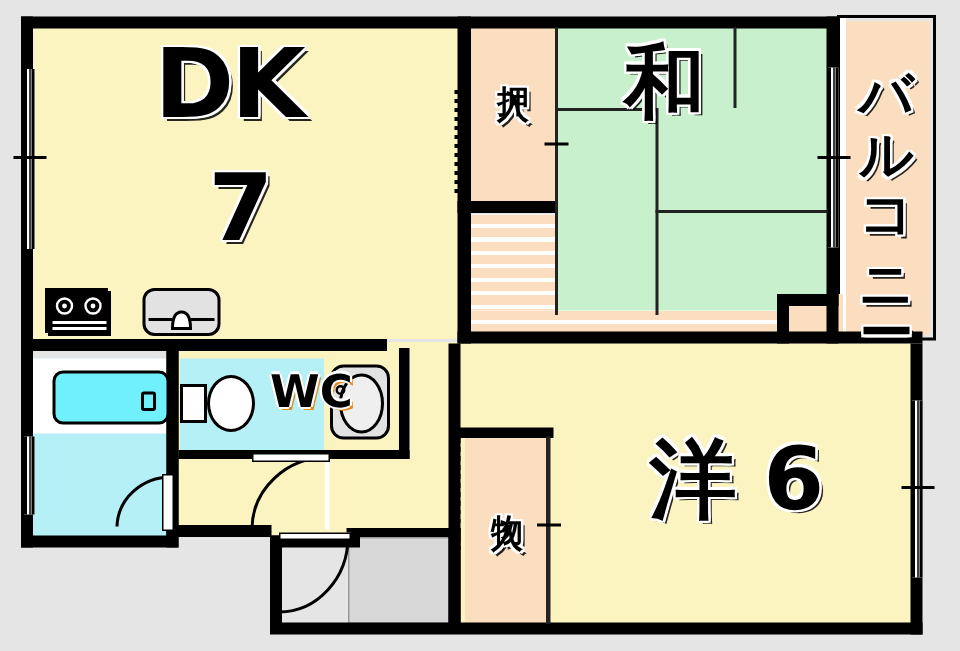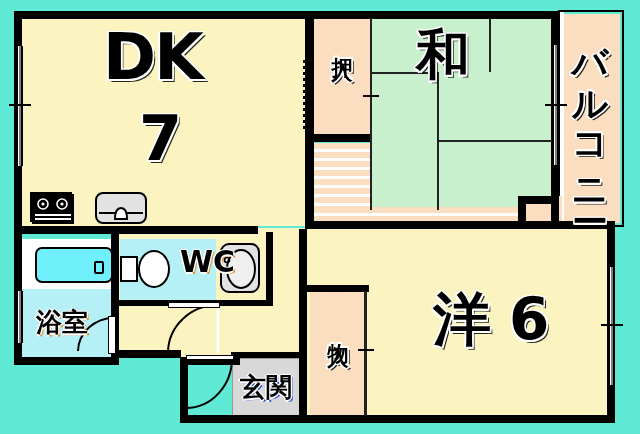--- a/index.html
+++ b/index.html
@@ -1,18 +1,18 @@
 <!DOCTYPE html>
 <html><head>
 <meta charset="utf-8">
 <style>
   html,body{margin:0;padding:0;background:#ffffff;}
   body{font-family:"DejaVu Sans","Liberation Sans",sans-serif;}
   #plan{
-    position:relative;width:640px;height:434px;background:#5eead4;
+    position:relative;width:640px;height:434px;background:#e5e5e5;
     overflow:hidden;
   }
   .abs{position:absolute;box-sizing:border-box;}
 
   
   .fill-dk{background:#fbf4c0;}          
   .fill-tatami{background:#c8f0cc;}      
   .fill-closet{background:#fbddbf;}      
   .fill-water{background:#b5f0f7;}       
   .fill-white{background:#ffffff;}
@@ -258,25 +258,23 @@
   <div class="abs fill-white" style="left:186px;top:355px;width:48px;height:5px;border:1.5px solid #000;"></div>
 
   <div class="lbl lbl-dk" style="left:103px;top:25px;">DK</div>
   <div class="lbl lbl-dk7" style="left:139px;top:108px;">7</div>
 
   <div class="lbl lbl-wa" style="left:416px;top:28px;">和</div>
 
   <div class="lbl lbl-yo" style="left:433px;top:290px;">洋</div>
   <div class="lbl lbl-yo" style="left:509px;top:290px;">6</div>
 
-  <div class="lbl-yokushitsu" style="position:absolute;left:36px;top:305px;">浴室</div>
 
   <div class="lbl-wc" style="position:absolute;left:180px;top:248px;line-height:0.95;width:26px;">WC</div>
 
   <div class="lbl lbl-vert" style="left:331px;top:40px;">押入</div>
 
   <div class="lbl lbl-vert" style="left:327px;top:326px;">物入</div>
 
   <div class="lbl lbl-balcony" style="left:572px;top:22px;">バルコニー</div>
 
-  <div class="lbl-genkan" style="position:absolute;left:240px;top:370px;">玄関</div>
 
 </div>
 
 </body></html>

